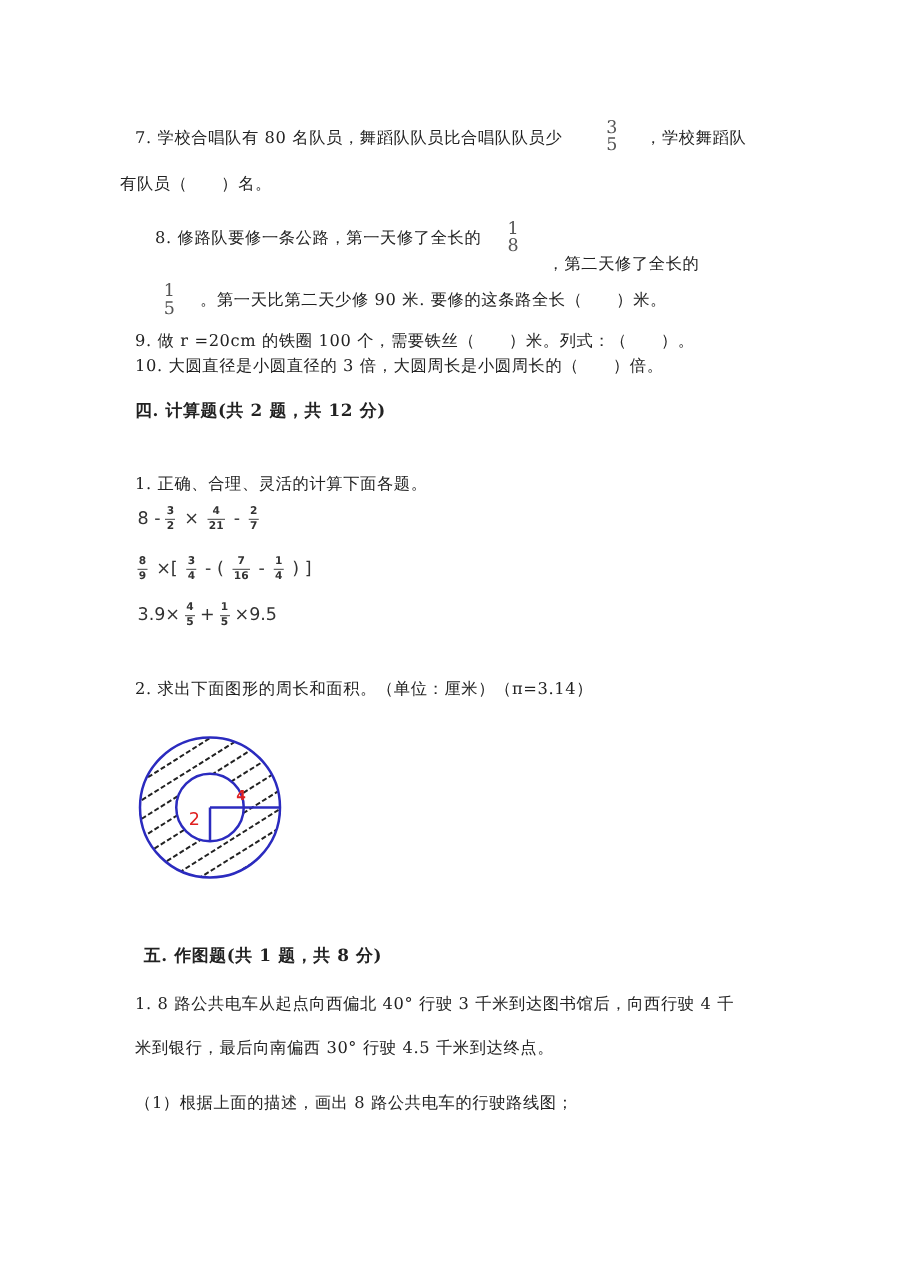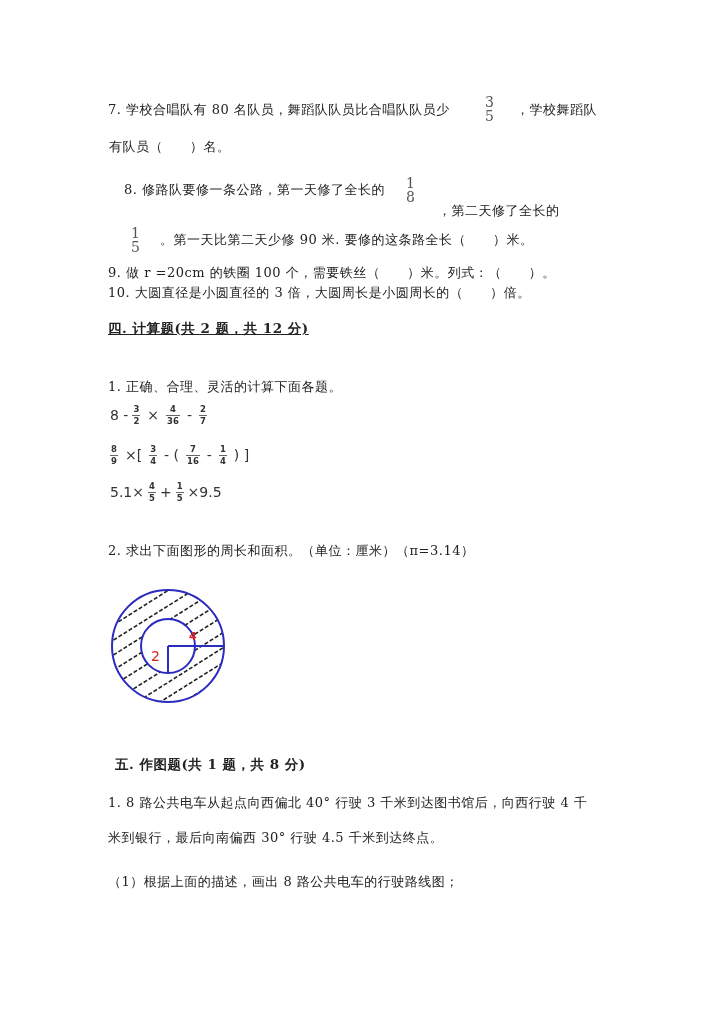--- a/index.html
+++ b/index.html
@@ -22,56 +22,56 @@
 <div class="abs txt" style="left:108px;top:101px;text-align:right;">
   <span>7. 学校合唱队有 80 名队员，舞蹈队队员比合唱队队员少</span>
 </div>
 <div class="abs bigfrac" style="left:484px;top:95px;">
   <span class="frac">
       <span class="num">3</span>
       <span class="den">5</span>
     </span>
 </div>
 <div class="abs txt" style="left:516px;top:101px;">，学校舞蹈队</div>
-<div class="abs txt" style="left:109px;top:138px;">有队员（　　）名。</div>
+<div class="abs txt" style="left:96px;top:138px;">有队员（　　）名。</div>
 
 <div class="abs txt" style="left:124px;top:181px;">8. 修路队要修一条公路，第一天修了全长的</div>
 <div class="abs bigfrac" style="left:405px;top:176px;">
   <span class="frac">
       <span class="num">1</span>
       <span class="den">8</span>
     </span>
 </div>
 <div class="abs txt" style="left:438px;top:181px;margin-top:21px;">，第二天修了全长的</div>
 <div class="abs bigfrac" style="left:130px;top:226px;">
   <span class="frac">
       <span class="num">1</span>
       <span class="den">5</span>
     </span>
 </div>
 <div class="abs txt" style="left:160px;top:231px;">。第一天比第二天少修 90 米. 要修的这条路全长（　　）米。</div>
 
 <div class="abs txt" style="left:108px;top:264px;">9. 做 r =20cm 的铁圈 100 个，需要铁丝（　　）米。列式：（　　）。</div>
 <div class="abs txt" style="left:108px;top:284px;">10. 大圆直径是小圆直径的 3 倍，大圆周长是小圆周长的（　　）倍。</div>
 
-<div class="abs hdr" style="left:108px;top:320px;text-decoration:underline;">四. 计算题(共 2 题，共 12 分)</div>
+<div class="abs hdr" style="left:108px;top:320px;">四. 计算题(共 2 题，共 12 分)</div>
 <div class="abs txt" style="left:108px;top:378px;">1. 正确、合理、灵活的计算下面各题。</div>
 
 <div class="abs mathline" style="left:110px;top:405px;">
   <span>8 -</span>
   <span class="frac mathfrac">
       <span class="num">3</span>
       <span class="bar"></span>
       <span class="den">2</span>
     </span>
   <span class="op">×</span>
   <span class="frac mathfrac">
       <span class="num">4</span>
       <span class="bar"></span>
-      <span class="den">36</span>
+      <span class="den">21</span>
     </span>
   <span class="op">-</span>
   <span class="frac mathfrac">
       <span class="num">2</span>
       <span class="bar"></span>
       <span class="den">7</span>
     </span>
 </div>
 
 <div class="abs mathline" style="left:110px;top:445px;">
@@ -95,21 +95,21 @@
   <span class="op">-</span>
   <span class="frac mathfrac">
       <span class="num">1</span>
       <span class="bar"></span>
       <span class="den">4</span>
     </span>
   <span class="op">) ]</span>
 </div>
 
 <div class="abs mathline" style="left:110px;top:482px;">
-  <span>5.1×</span>
+  <span>3.9×</span>
   <span class="frac mathfrac">
       <span class="num">4</span>
       <span class="bar"></span>
       <span class="den">5</span>
     </span>
   <span>+</span>
   <span class="frac mathfrac">
       <span class="num">1</span>
       <span class="bar"></span>
       <span class="den">5</span>

